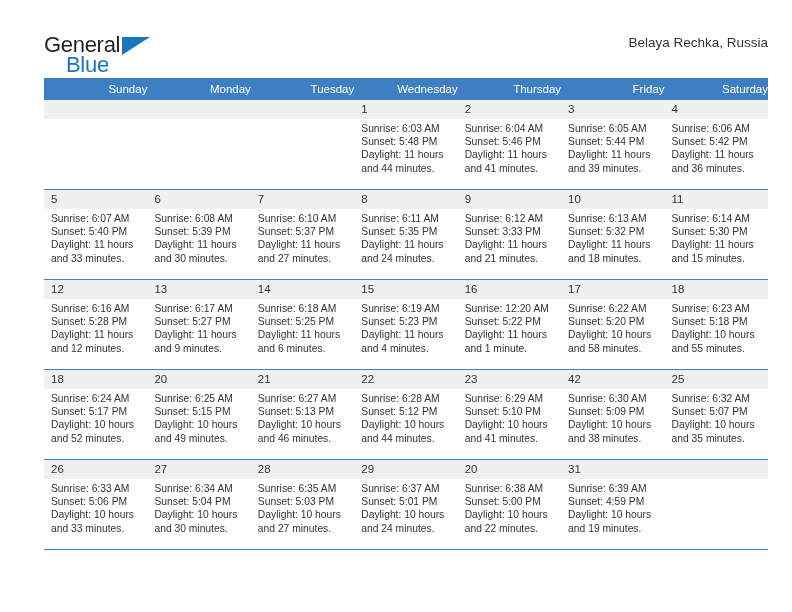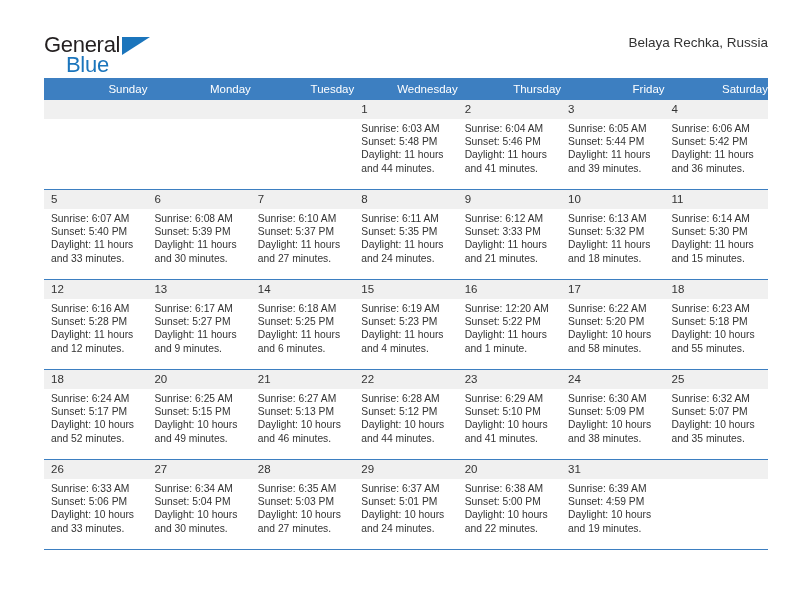--- a/index.html
+++ b/index.html
@@ -478,21 +478,21 @@
                 <div>Sunrise: 6:29 AM</div>
                 <div>Sunset: 5:10 PM</div>
                 <div>Daylight: 10 hours</div>
                 <div>and 41 minutes.</div>
               </div>
             </div>
           </td>
           <td>
             <div class="cell-inner">
               <div class="daynum-bar">
-                <div class="daynum">24</div>
+                <div class="daynum">42</div>
               </div>
               <div class="detail">
                 <div>Sunrise: 6:30 AM</div>
                 <div>Sunset: 5:09 PM</div>
                 <div>Daylight: 10 hours</div>
                 <div>and 38 minutes.</div>
               </div>
             </div>
           </td>
           <td>

